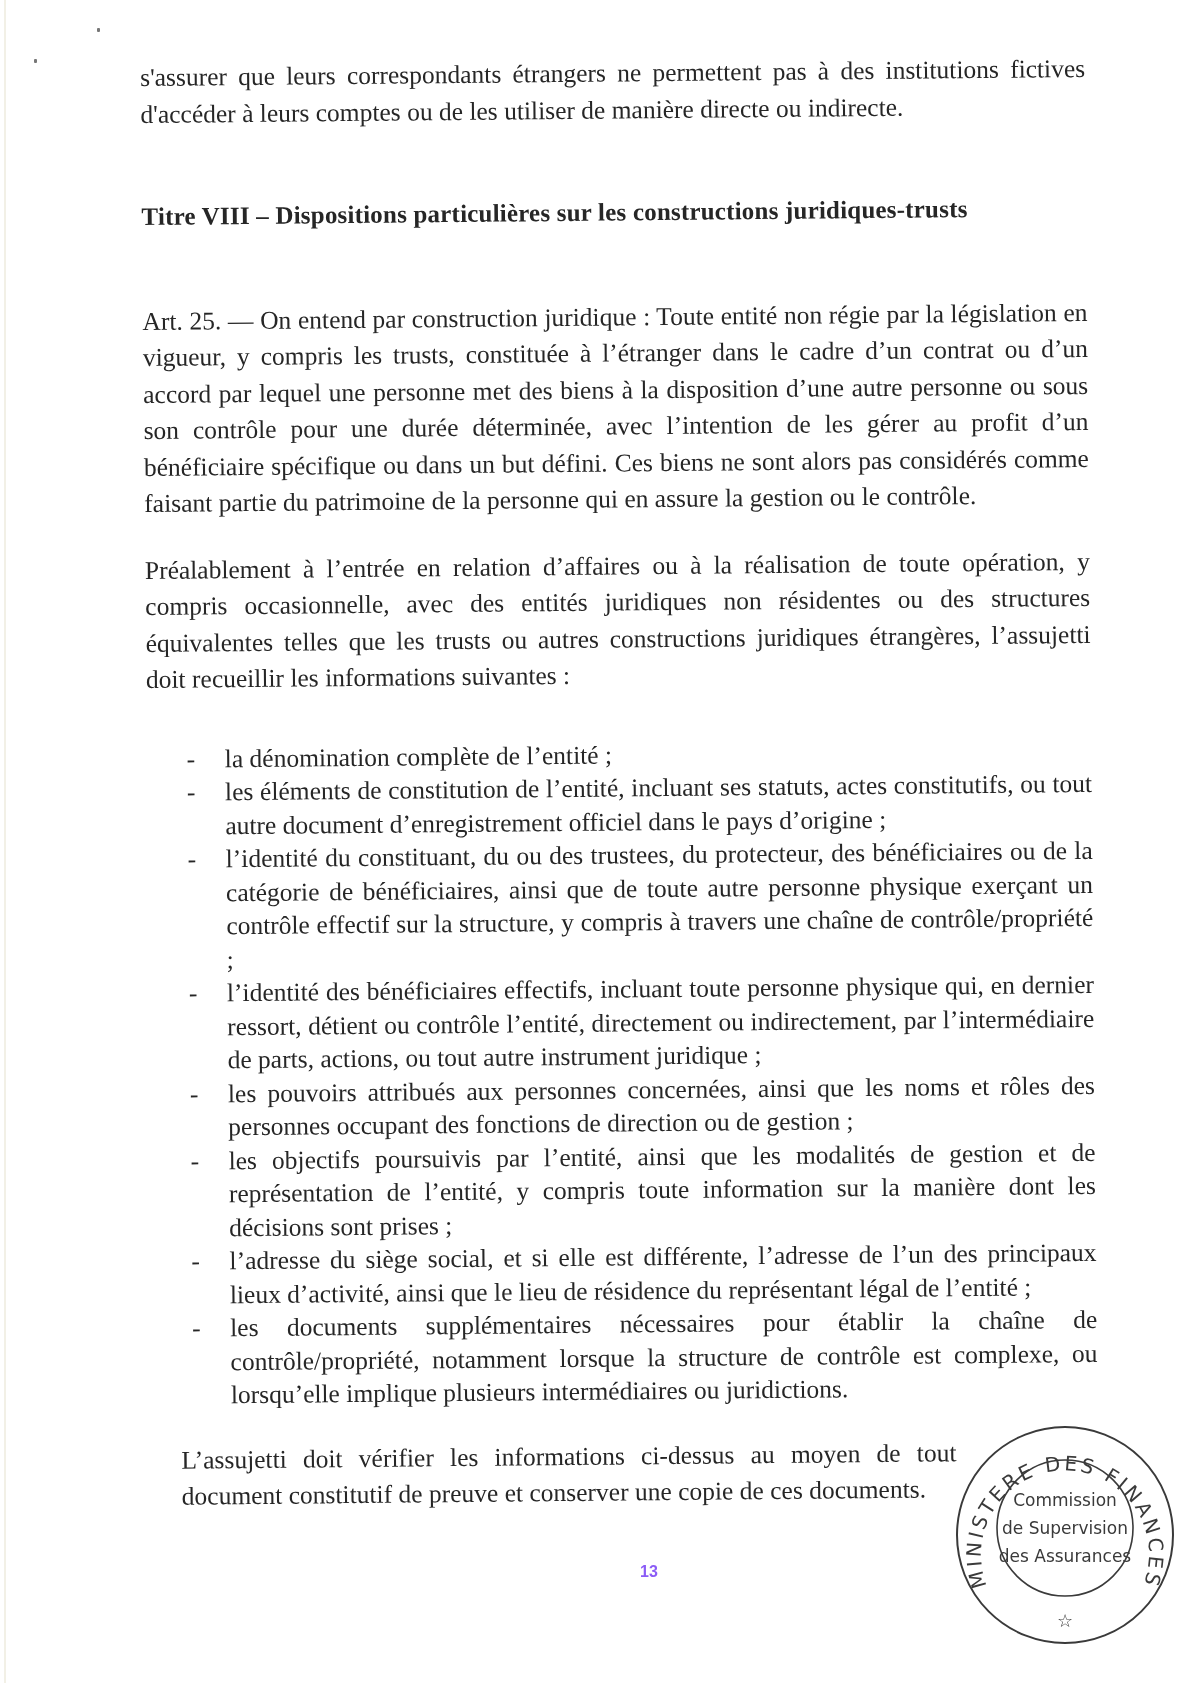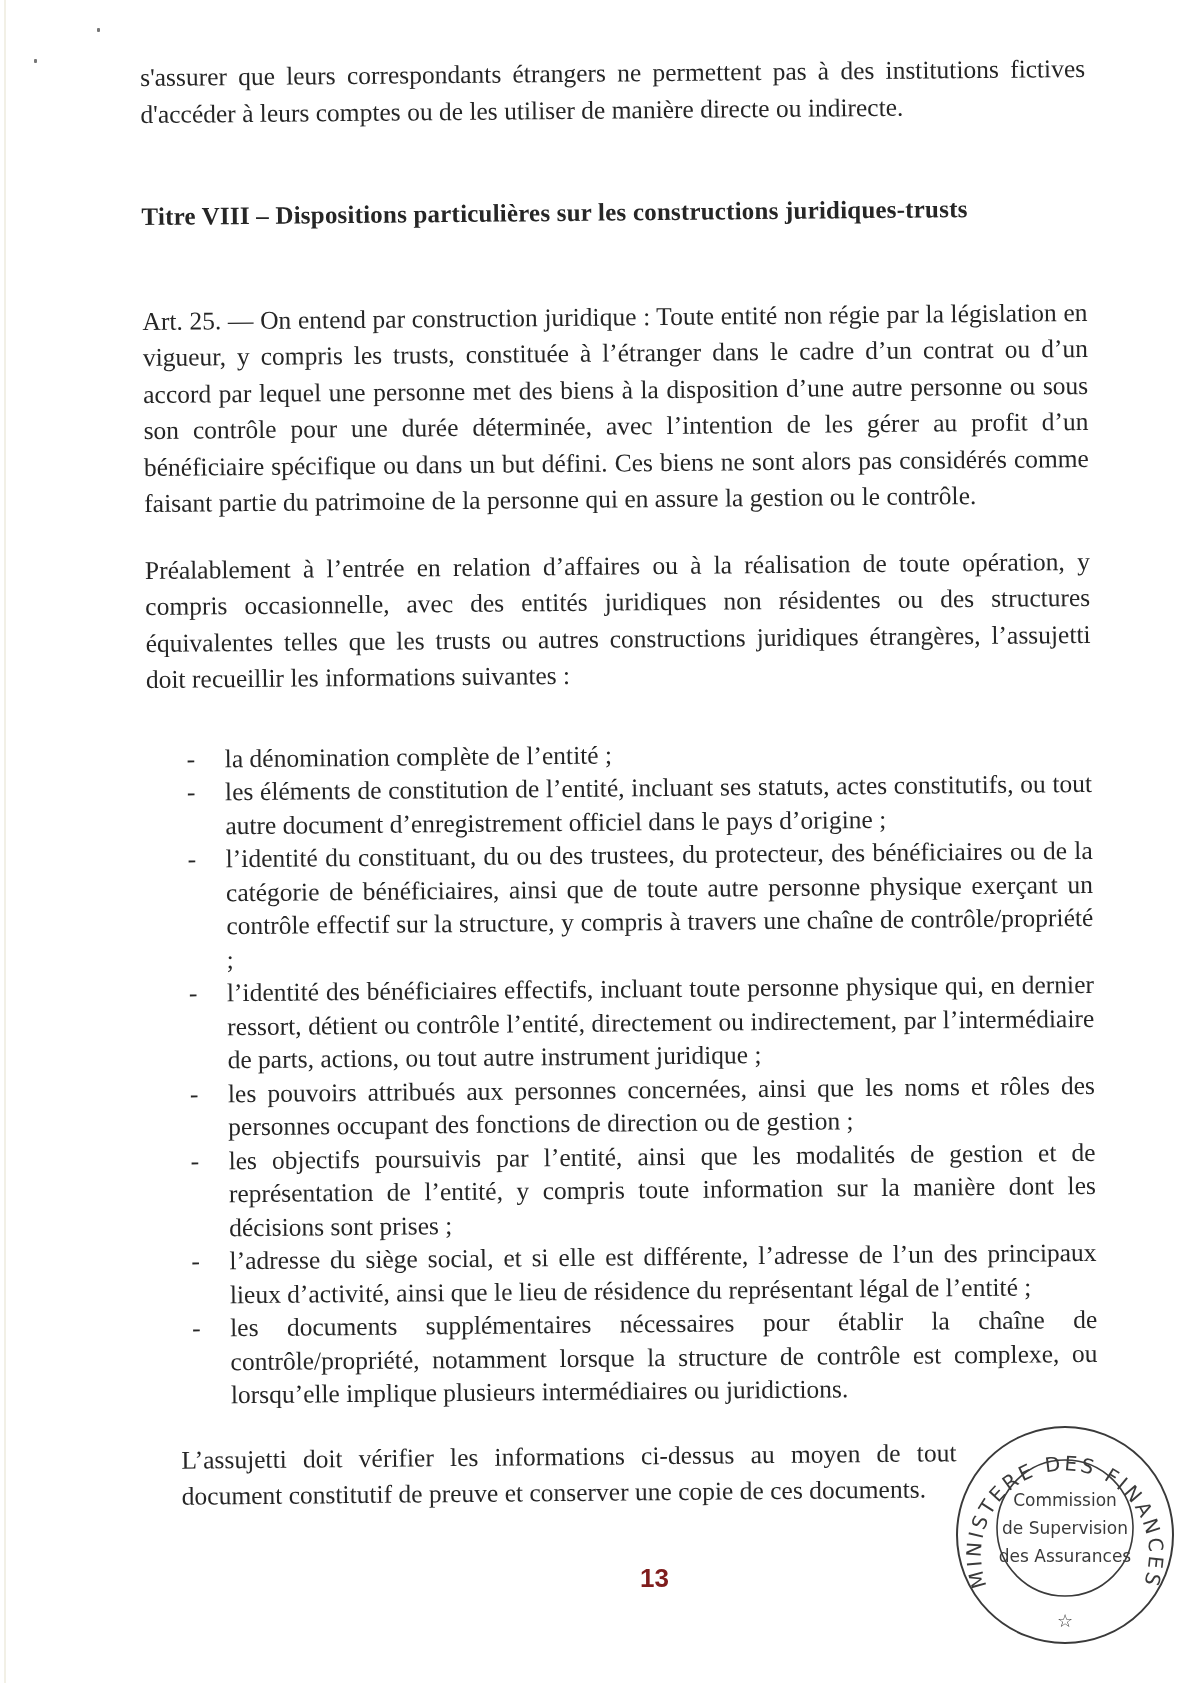--- a/index.html
+++ b/index.html
@@ -12,21 +12,21 @@
   p { margin: 0; font-size: 25.5px; line-height: 36.5px; text-align: justify; }
   .intro { margin-top: 0; }
   .title { font-family: "Liberation Serif", serif; font-weight: bold; font-size: 25px; margin-top: 66px; text-align: left; letter-spacing: 0.2px; }
   .art { margin-top: 68px; }
   .art b { font-weight: normal; }
   .para2 { margin-top: 30px; }
   ul.items { list-style: none; margin: 44px 0 0 0; padding: 0; }
   ul.items li { position: relative; padding-left: 78px; font-size: 25.5px; line-height: 33.5px; text-align: justify; }
   ul.items li .dash { position: absolute; left: 40px; top: 0; }
   .closing { margin-top: 30px; padding-left: 28px; width: 775px; }
-  .page-number { position: absolute; left: 640px; top: 1563px; font-family: "Liberation Sans", sans-serif; font-weight: bold; font-size: 26px; color: #7f1d1d; }
+  .page-number { position: absolute; left: 640px; top: 1563px; font-family: "Liberation Sans", sans-serif; font-weight: bold; font-size: 16px; color: #8b5cf6; }
   .stamp { position: absolute; left: 950px; top: 1420px; width: 230px; height: 230px; }
 </style>
 </head>
 <body>
 
 <div class="page">
   <div class="margin-line"></div>
   <div class="speck" style="left:97px;top:28px;"></div>
   <div class="speck" style="left:34px;top:59px;"></div>
 

